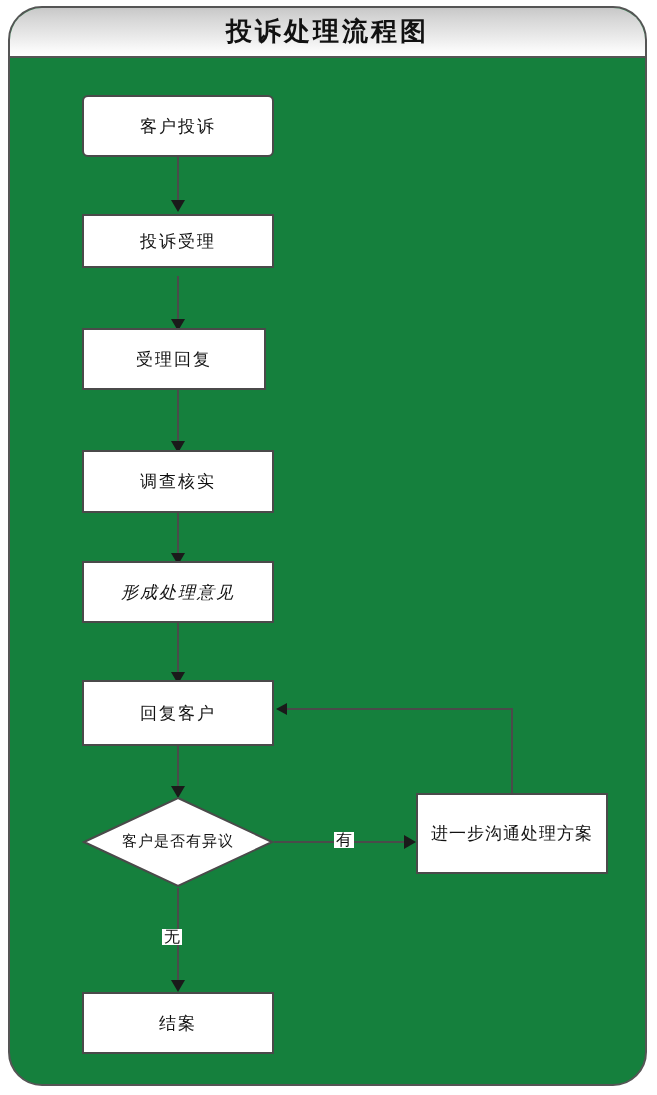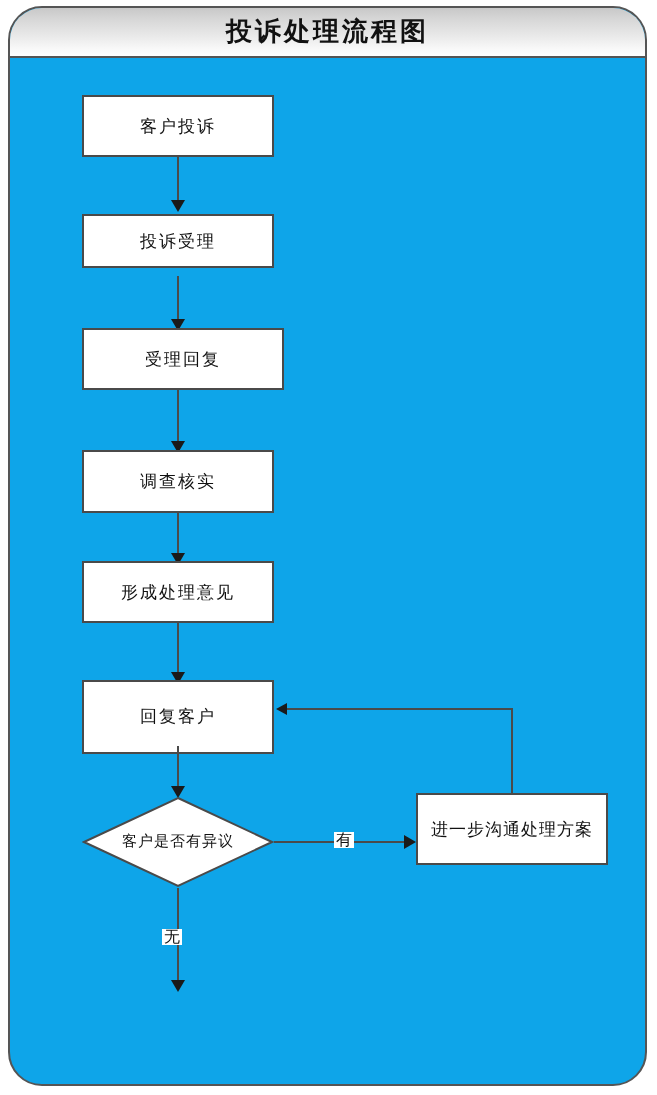--- a/index.html
+++ b/index.html
@@ -18,21 +18,21 @@
   
   #frame {
     position: absolute;
     left: 8px;
     top: 6px;
     width: 639px;
     height: 1080px;
     box-sizing: border-box;
     border: 2px solid #555555;
     border-radius: 34px 34px 34px 34px;
-    background: #0ea5e9;
+    background: #15803d;
     overflow: hidden;
   }
   #titlebar {
     position: absolute;
     left: 0;
     top: 0;
     width: 100%;
     height: 50px;
     box-sizing: border-box;
     border-bottom: 2px solid #555555;
@@ -142,80 +142,83 @@
 <body>
 
 <div id="frame">
 
   <div id="titlebar">
     <span class="title-text">投诉处理流程图</span>
   </div>
 
   <div id="canvas">
 
-    <div class="node" style="left:72px; top:87px; width:192px; height:62px;">
+    <div class="node" style="left:72px; top:87px; width:192px; height:62px;border-radius:6px;">
       <span>客户投诉</span>
     </div>
 
     <div class="vline" style="left:167px; top:149px; height:50px;"></div>
     <div class="arrow-down" style="left:161px; top:192px;"></div>
 
     <div class="node" style="left:72px; top:206px; width:192px; height:54px;">
       <span>投诉受理</span>
     </div>
 
     <div class="vline" style="left:167px; top:268px; height:50px;"></div>
     <div class="arrow-down" style="left:161px; top:311px;"></div>
 
-    <div class="node" style="left:72px; top:320px; width:202px; height:62px;">
+    <div class="node" style="left:72px; top:320px; width:184px; height:62px;">
       <span>受理回复</span>
     </div>
 
     <div class="vline" style="left:167px; top:382px; height:58px;"></div>
     <div class="arrow-down" style="left:161px; top:433px;"></div>
 
     <div class="node" style="left:72px; top:442px; width:192px; height:63px;">
       <span>调查核实</span>
     </div>
 
     <div class="vline" style="left:167px; top:504px; height:48px;"></div>
     <div class="arrow-down" style="left:161px; top:545px;"></div>
 
-    <div class="node" style="left:72px; top:553px; width:192px; height:62px;">
+    <div class="node" style="left:72px; top:553px; width:192px; height:62px;font-style:italic;">
       <span>形成处理意见</span>
     </div>
 
     <div class="vline" style="left:167px; top:615px; height:56px;"></div>
     <div class="arrow-down" style="left:161px; top:664px;"></div>
 
-    <div class="node" style="left:72px; top:672px; width:192px; height:74px;font-family:Liberation Serif, serif;">
+    <div class="node" style="left:72px; top:672px; width:192px; height:66px;">
       <span>回复客户</span>
     </div>
 
     <div class="vline" style="left:167px; top:738px; height:50px;"></div>
     <div class="arrow-down" style="left:161px; top:778px;"></div>
 
     <div class="decision" style="left:72px; top:788px; width:192px; height:92px;">
       <svg width="192" height="92" viewBox="0 0 192 92">
         <polygon points="96,2 190,46 96,90 2,46" fill="#ffffff" stroke="#4a4a4a" stroke-width="2"></polygon>
       </svg>
       <div class="dtext">客户是否有异议</div>
     </div>
 
     <div class="hline" style="left:264px; top:833px; width:134px;"></div>
     <div class="arrow-right" style="left:394px; top:827px;"></div>
     <div class="edge-label" style="left:324px; top:824px;">有</div>
 
-    <div class="node twoline" style="left:406px; top:785px; width:192px; height:72px;">
+    <div class="node twoline" style="left:406px; top:785px; width:192px; height:81px;">
       <span>进一步沟通处理方案</span>
     </div>
 
     <div class="vline" style="left:501px; top:700px; height:85px;"></div>
     <div class="hline" style="left:277px; top:700px; width:226px;"></div>
     <div class="arrow-left" style="left:266px; top:695px;"></div>
 
     <div class="vline" style="left:167px; top:880px; height:100px;"></div>
     <div class="arrow-down" style="left:161px; top:972px;"></div>
     <div class="edge-label" style="left:152px; top:921px;">无</div>
 
+    <div class="node" style="left:72px; top:984px; width:192px; height:62px;">
+      <span>结案</span>
+    </div>
 
   </div>
 </div>
 
 </body></html>

